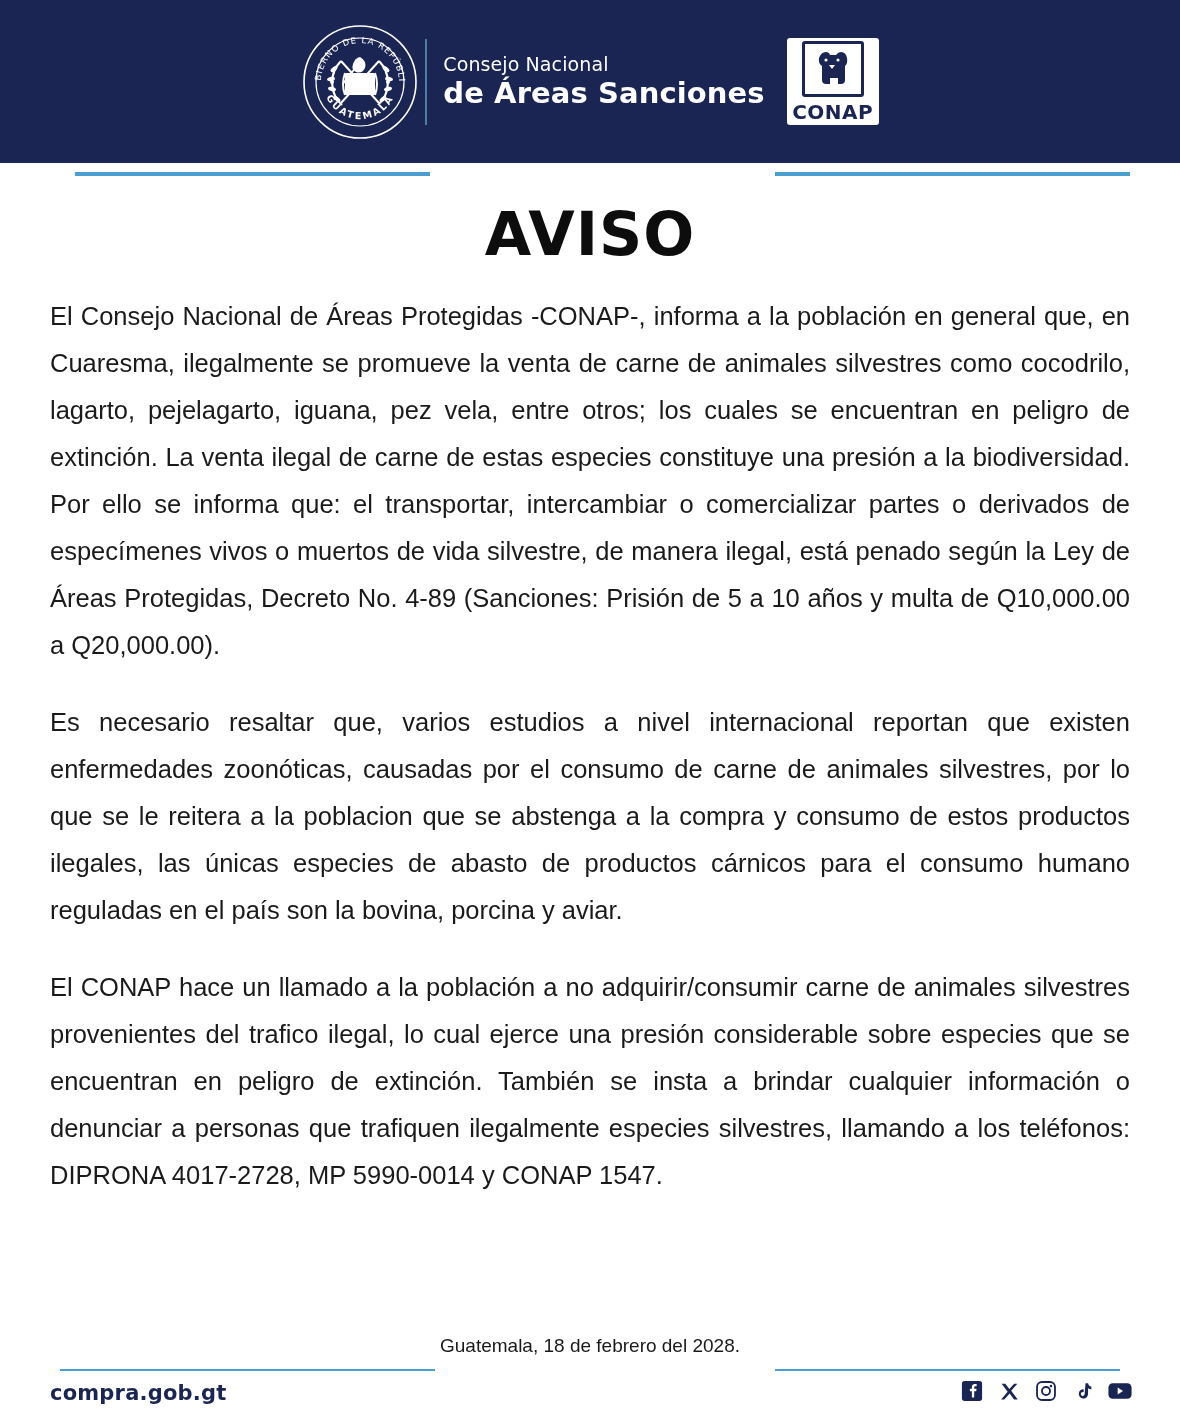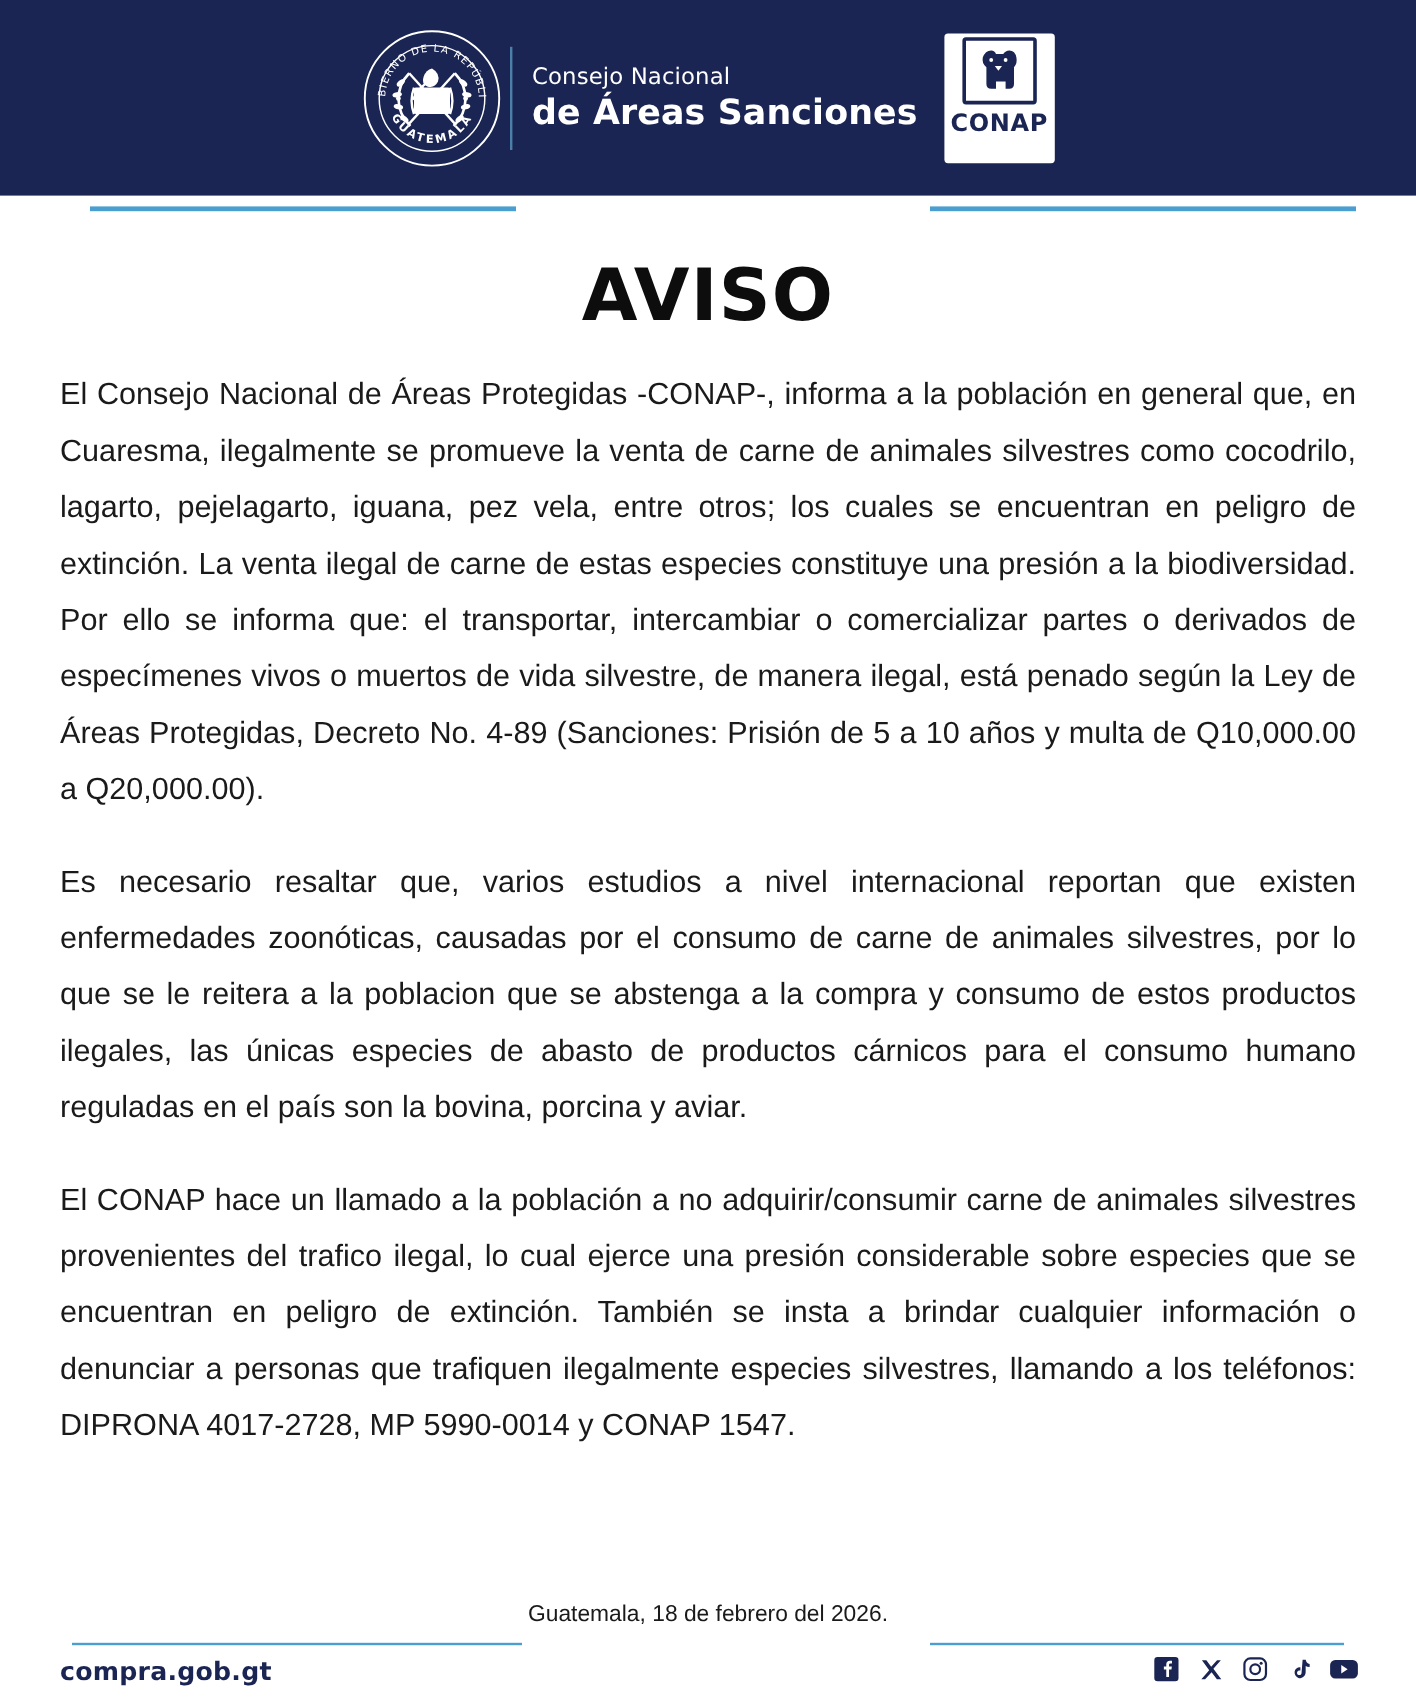--- a/index.html
+++ b/index.html
@@ -65,21 +65,21 @@
   .brandtext .l2 {
     font-size: 29px;
     font-weight: 700;
     letter-spacing: 0.1px;
     white-space: nowrap;
     margin-top: 2px;
   }
 
   .conap-logo {
     width: 92px;
-    height: 108px;
+    height: 87px;
     background: #ffffff;
     border-radius: 3px;
     display: flex;
     flex-direction: column;
     align-items: center;
     justify-content: flex-start;
     padding-top: 3px;
     box-sizing: border-box;
     flex: none;
   }
@@ -114,21 +114,21 @@
     position: absolute;
     height: 4px;
     top: 0;
   }
   .rule.a { left: 75px;  width: 355px; background: #4b9fd0; }
   .rule.b { left: 775px; width: 355px; background: #4b9fd0; }
 
   
   .page {
     position: absolute;
-    top: 196px;
+    top: 183px;
     left: 0;
     width: 1180px;
     padding: 0 36px;
     box-sizing: border-box;
   }
   .title {
     text-align: center;
     font-family: "DejaVu Sans", sans-serif;
     font-weight: 700;
     font-size: 60px;
@@ -278,21 +278,21 @@
 
 <div class="page">
   <div class="title">AVISO</div>
 
   <p class="para">El Consejo Nacional de Áreas Protegidas -CONAP-, informa a la población en general que, en Cuaresma, ilegalmente se promueve la venta de carne de animales silvestres como cocodrilo, lagarto, pejelagarto, iguana, pez vela, entre otros; los cuales se encuentran en peligro de extinción. La venta ilegal de carne de estas especies constituye una presión a la biodiversidad. Por ello se informa que: el transportar, intercambiar o comercializar partes o derivados de especímenes vivos o muertos de vida silvestre, de manera ilegal, está penado según la Ley de Áreas Protegidas, Decreto No. 4-89 (Sanciones: Prisión de 5 a 10 años y multa de Q10,000.00 a Q20,000.00).</p>
   <p class="para">Es necesario resaltar que, varios estudios a nivel internacional reportan que existen enfermedades zoonóticas, causadas por el consumo de carne de animales silvestres, por lo que se le reitera a la poblacion que se abstenga a la compra y consumo de estos productos ilegales, las únicas especies de abasto de productos cárnicos para el consumo humano reguladas en el país son la bovina, porcina y aviar.</p>
   <p class="para">El CONAP hace un llamado a la población a no adquirir/consumir carne de animales silvestres provenientes del trafico ilegal, lo cual ejerce una presión considerable sobre especies que se encuentran en peligro de extinción.  También se insta a brindar cualquier información o denunciar a personas que trafiquen ilegalmente especies silvestres, llamando a los teléfonos:   DIPRONA 4017-2728,  MP 5990-0014 y CONAP 1547.</p>
 </div>
 
 <div class="footer">
-  <div class="place">Guatemala, 18 de febrero del 2026.</div>
+  <div class="place">Guatemala, 18 de febrero del 2028.</div>
   <div class="fline l"></div>
   <div class="fline r"></div>
   <div class="site">compra.gob.gt</div>
 
   <div class="social">
     <span class="ico">
       <svg width="22" height="22" viewBox="0 0 24 24" aria-hidden="true">
         <rect x="1" y="1" width="22" height="22" rx="3" fill="#1b2553"></rect>
         <path d="M14.4 12.3h2.2l.35-2.7H14.4V8.1c0-.78.22-1.3 1.33-1.3h1.32V4.4c-.23-.03-1.02-.1-1.94-.1-1.92 0-3.23 1.17-3.23 3.32V9.6H9.7v2.7h2.18v6.9h2.52z" fill="#ffffff"></path>
       </svg>

